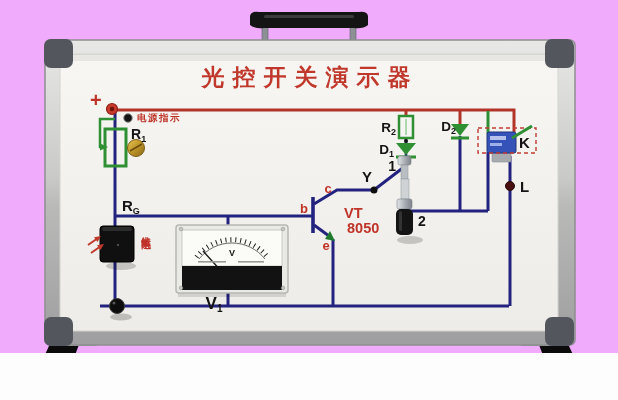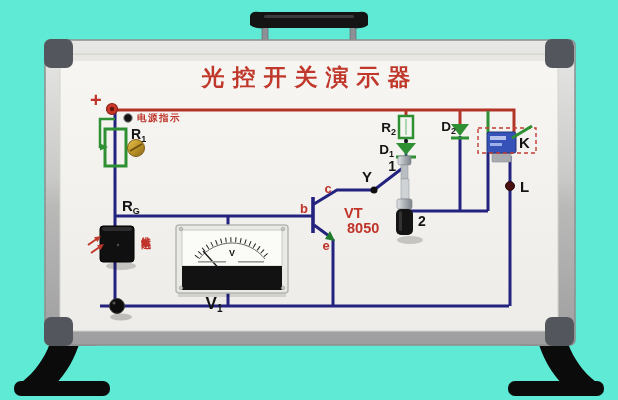--- a/index.html
+++ b/index.html
@@ -1,16 +1,16 @@
 <!DOCTYPE html>
 <html><head>
 <meta charset="utf-8">
 <style>
   html,body{margin:0;padding:0;background:#fdfdfd;}
-  .stage{position:relative;width:618px;height:400px;background:#5eead4;overflow:hidden;
+  .stage{position:relative;width:618px;height:353px;background:#f0abfc;overflow:hidden;
          font-family:"Liberation Sans",sans-serif;}
   svg{position:absolute;left:0;top:0;}
   svg text{font-family:"Liberation Sans",sans-serif;}
   .lblk{fill:#141414;font-weight:700;}
   .lred{fill:#bf3328;font-weight:700;}
   .title-text{fill:#c0382b;font-weight:700;letter-spacing:8px;}
   #photoresistor-label{
     position:absolute;left:136px;top:228px;width:15px;
     writing-mode:vertical-rl;text-orientation:upright;
     font-size:9.5px;font-weight:700;color:#c03229;letter-spacing:1.5px;line-height:1;}

